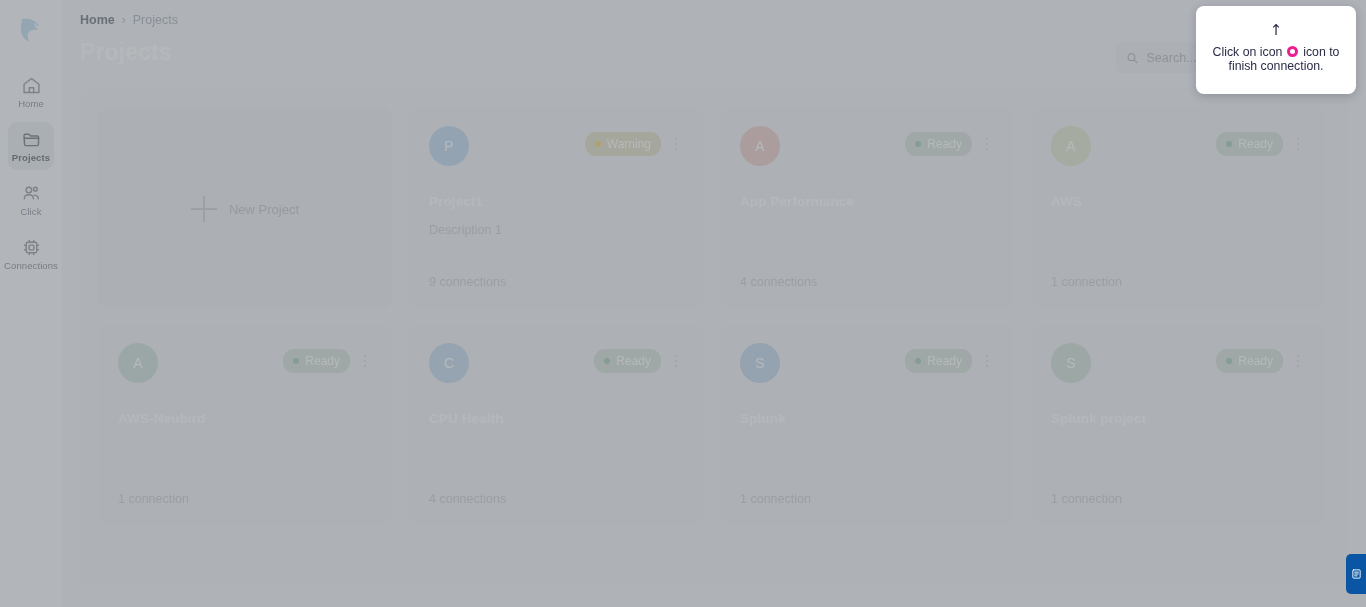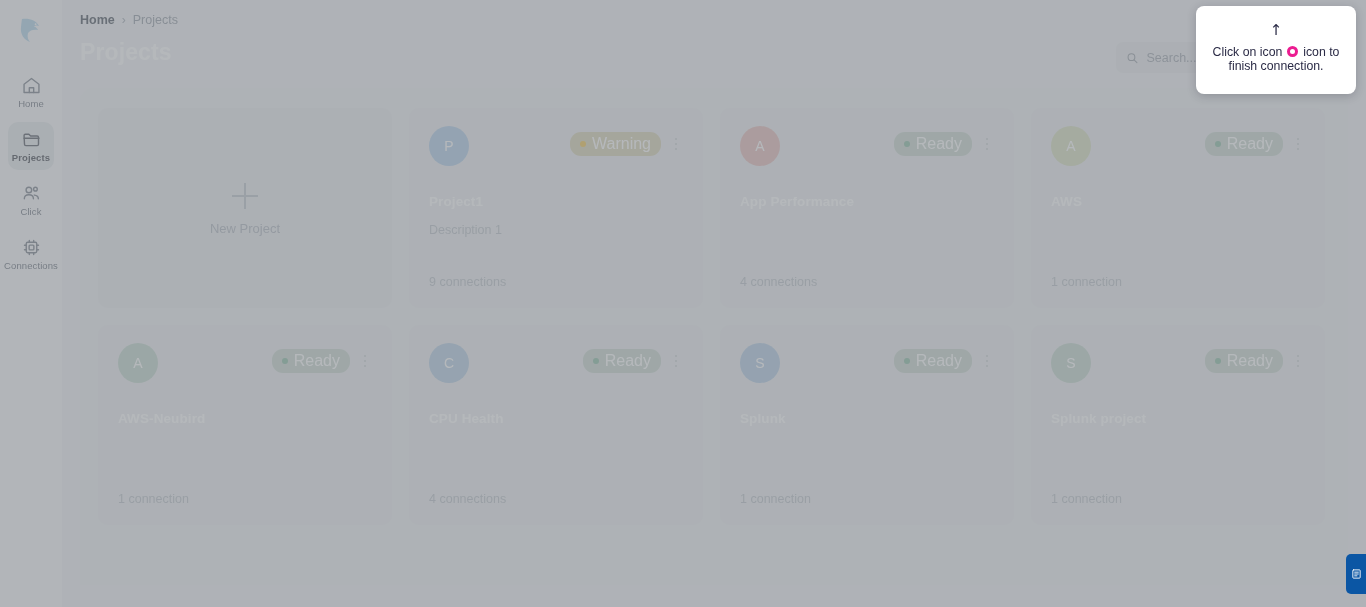--- a/index.html
+++ b/index.html
@@ -128,21 +128,20 @@
   .card {
     height: 200px;
     background: #e9ebee;
     border-radius: 10px;
     padding: 18px 20px 16px 20px;
     position: relative;
     cursor: pointer;
   }
   .card.newproject {
     display: flex;
-    flex-direction: column;
     align-items: center;
     justify-content: center;
     gap: 12px;
     background: #e8eaed;
   }
   .plus-icon {
     width: 26px; height: 26px;
     position: relative;
   }
   .plus-icon::before, .plus-icon::after {
@@ -176,21 +175,21 @@
     gap: 8px;
     margin-top: 6px;
   }
   .badge {
     display: inline-flex;
     align-items: center;
     gap: 6px;
     height: 21px;
     padding: 12px 10px;
     border-radius: 11px;
-    font-size: 16px;
+    font-size: 12px;
     color: #ffffff;
   }
   .badge .dot {
     width: 6px; height: 6px; border-radius: 50%;
     display: inline-block;
   }
   .kebab {
     width: 14px; height: 18px;
     display: flex; flex-direction: column;
     align-items: center; justify-content: center;

